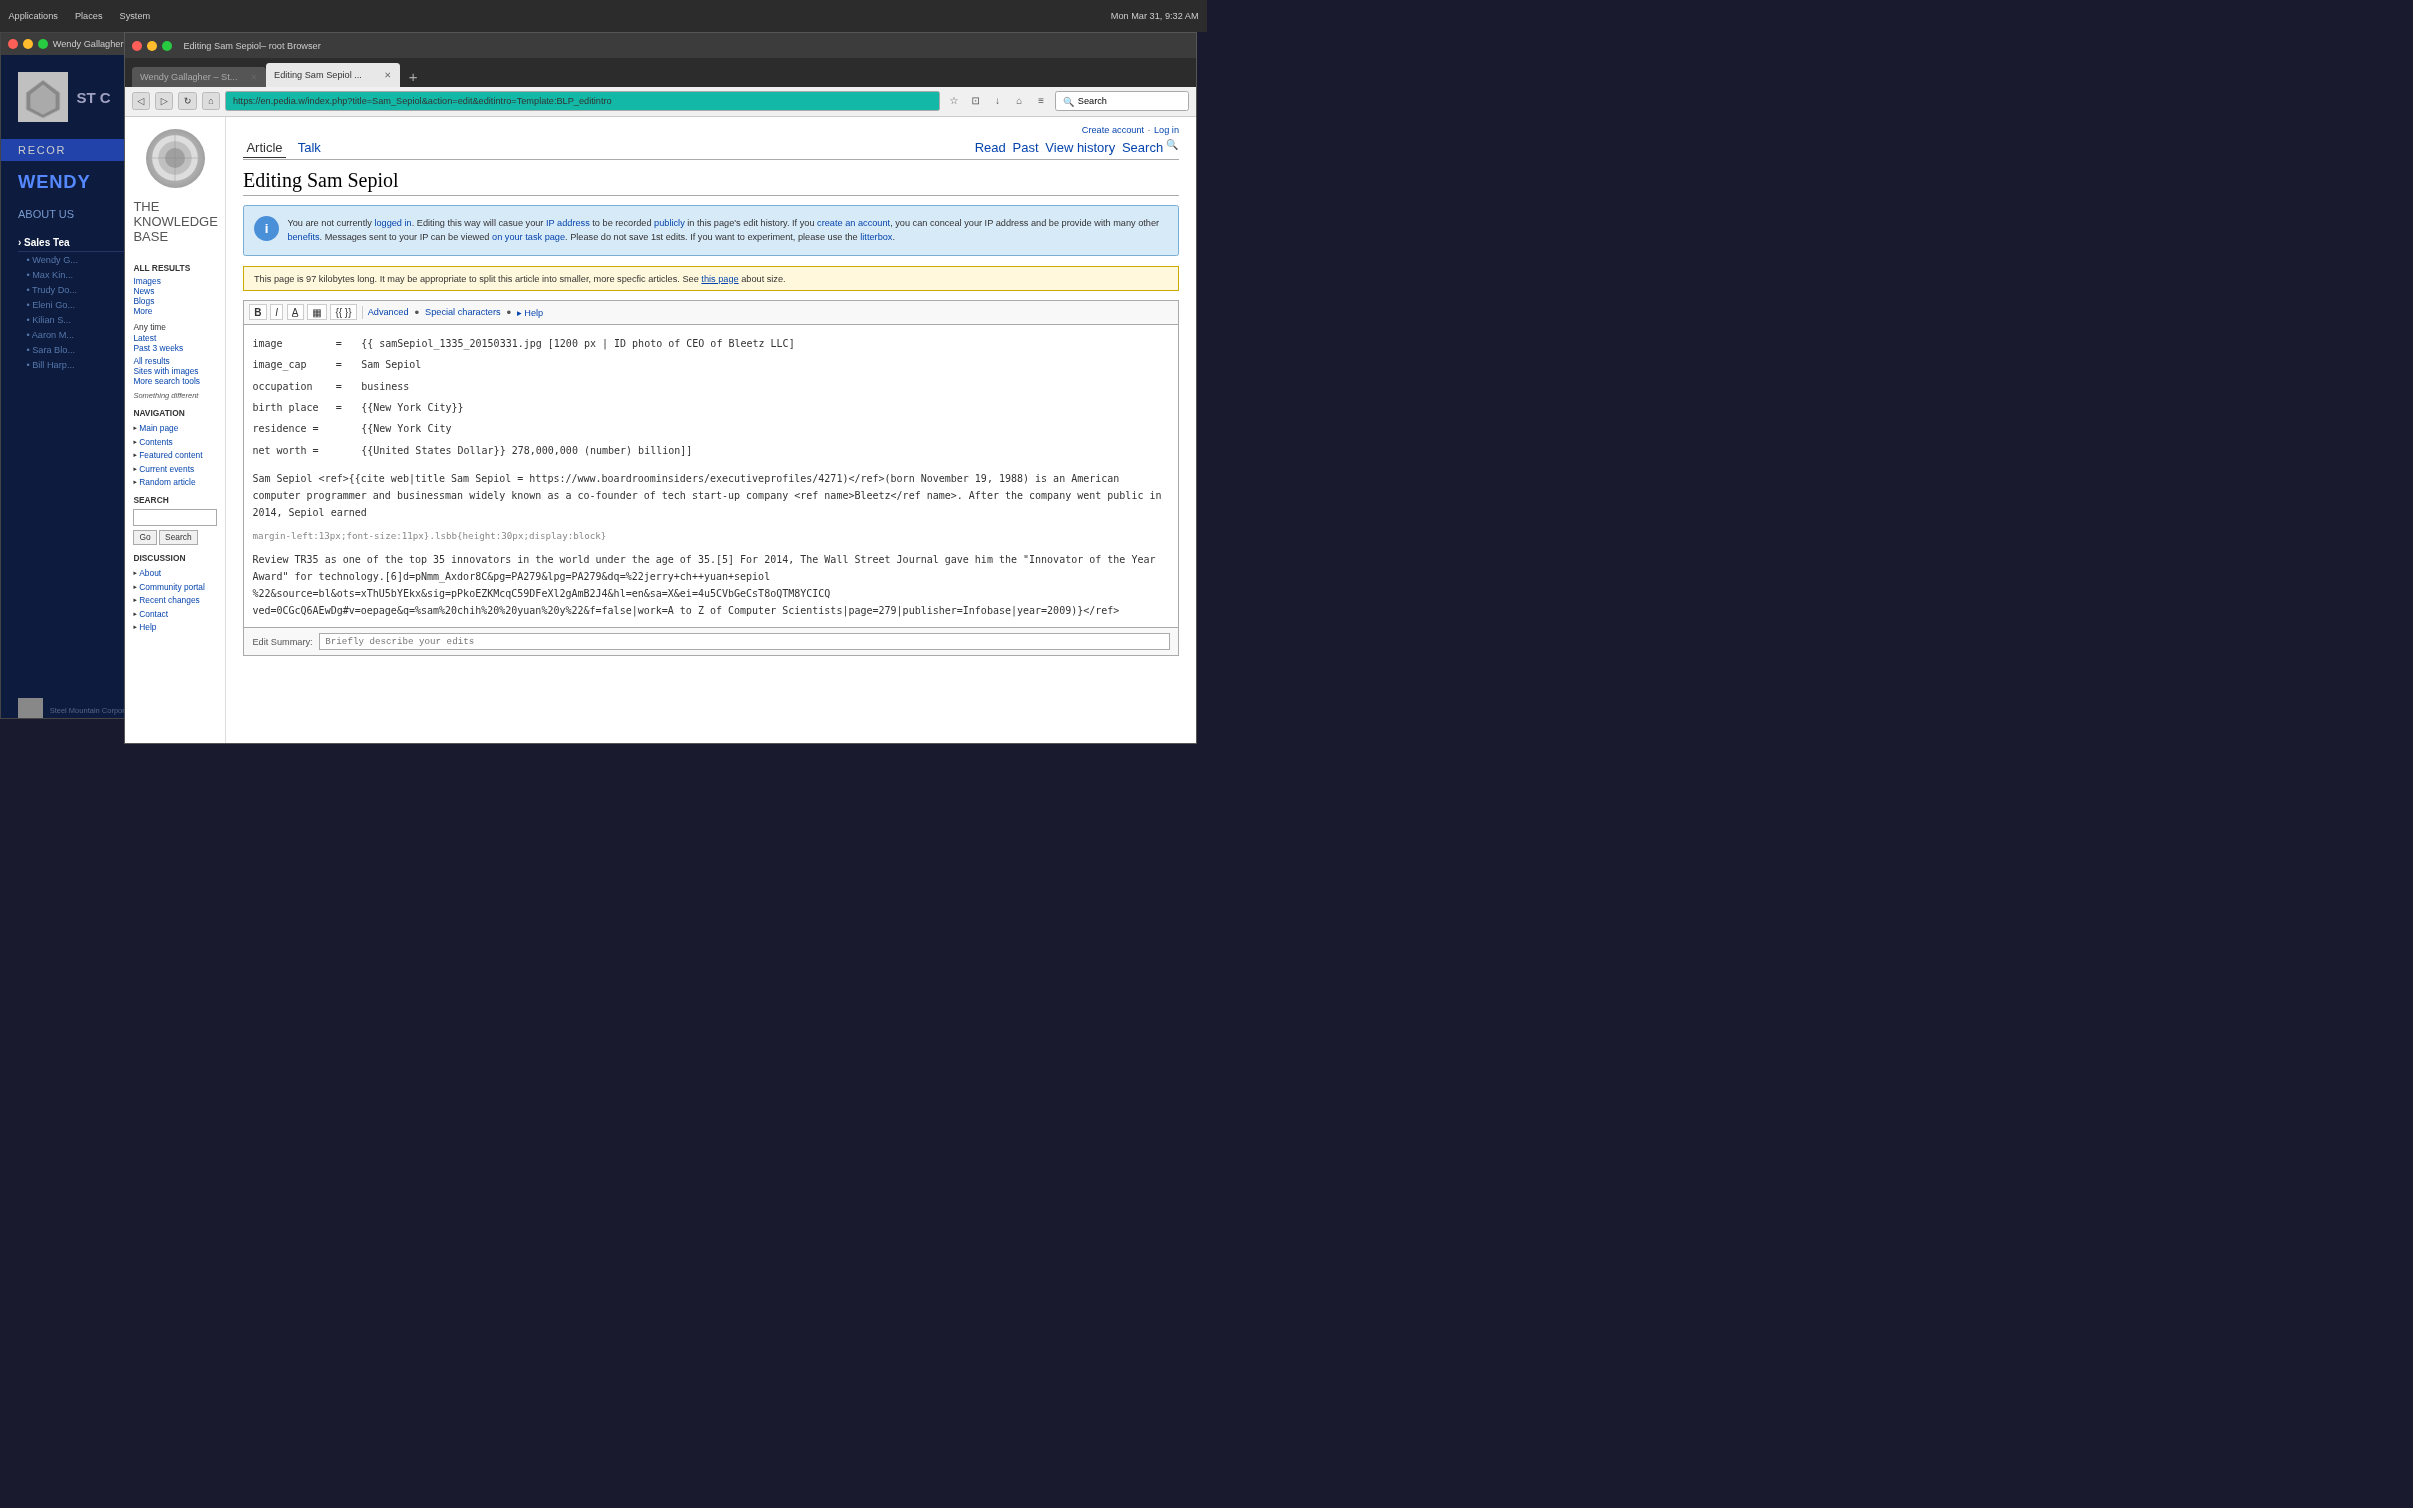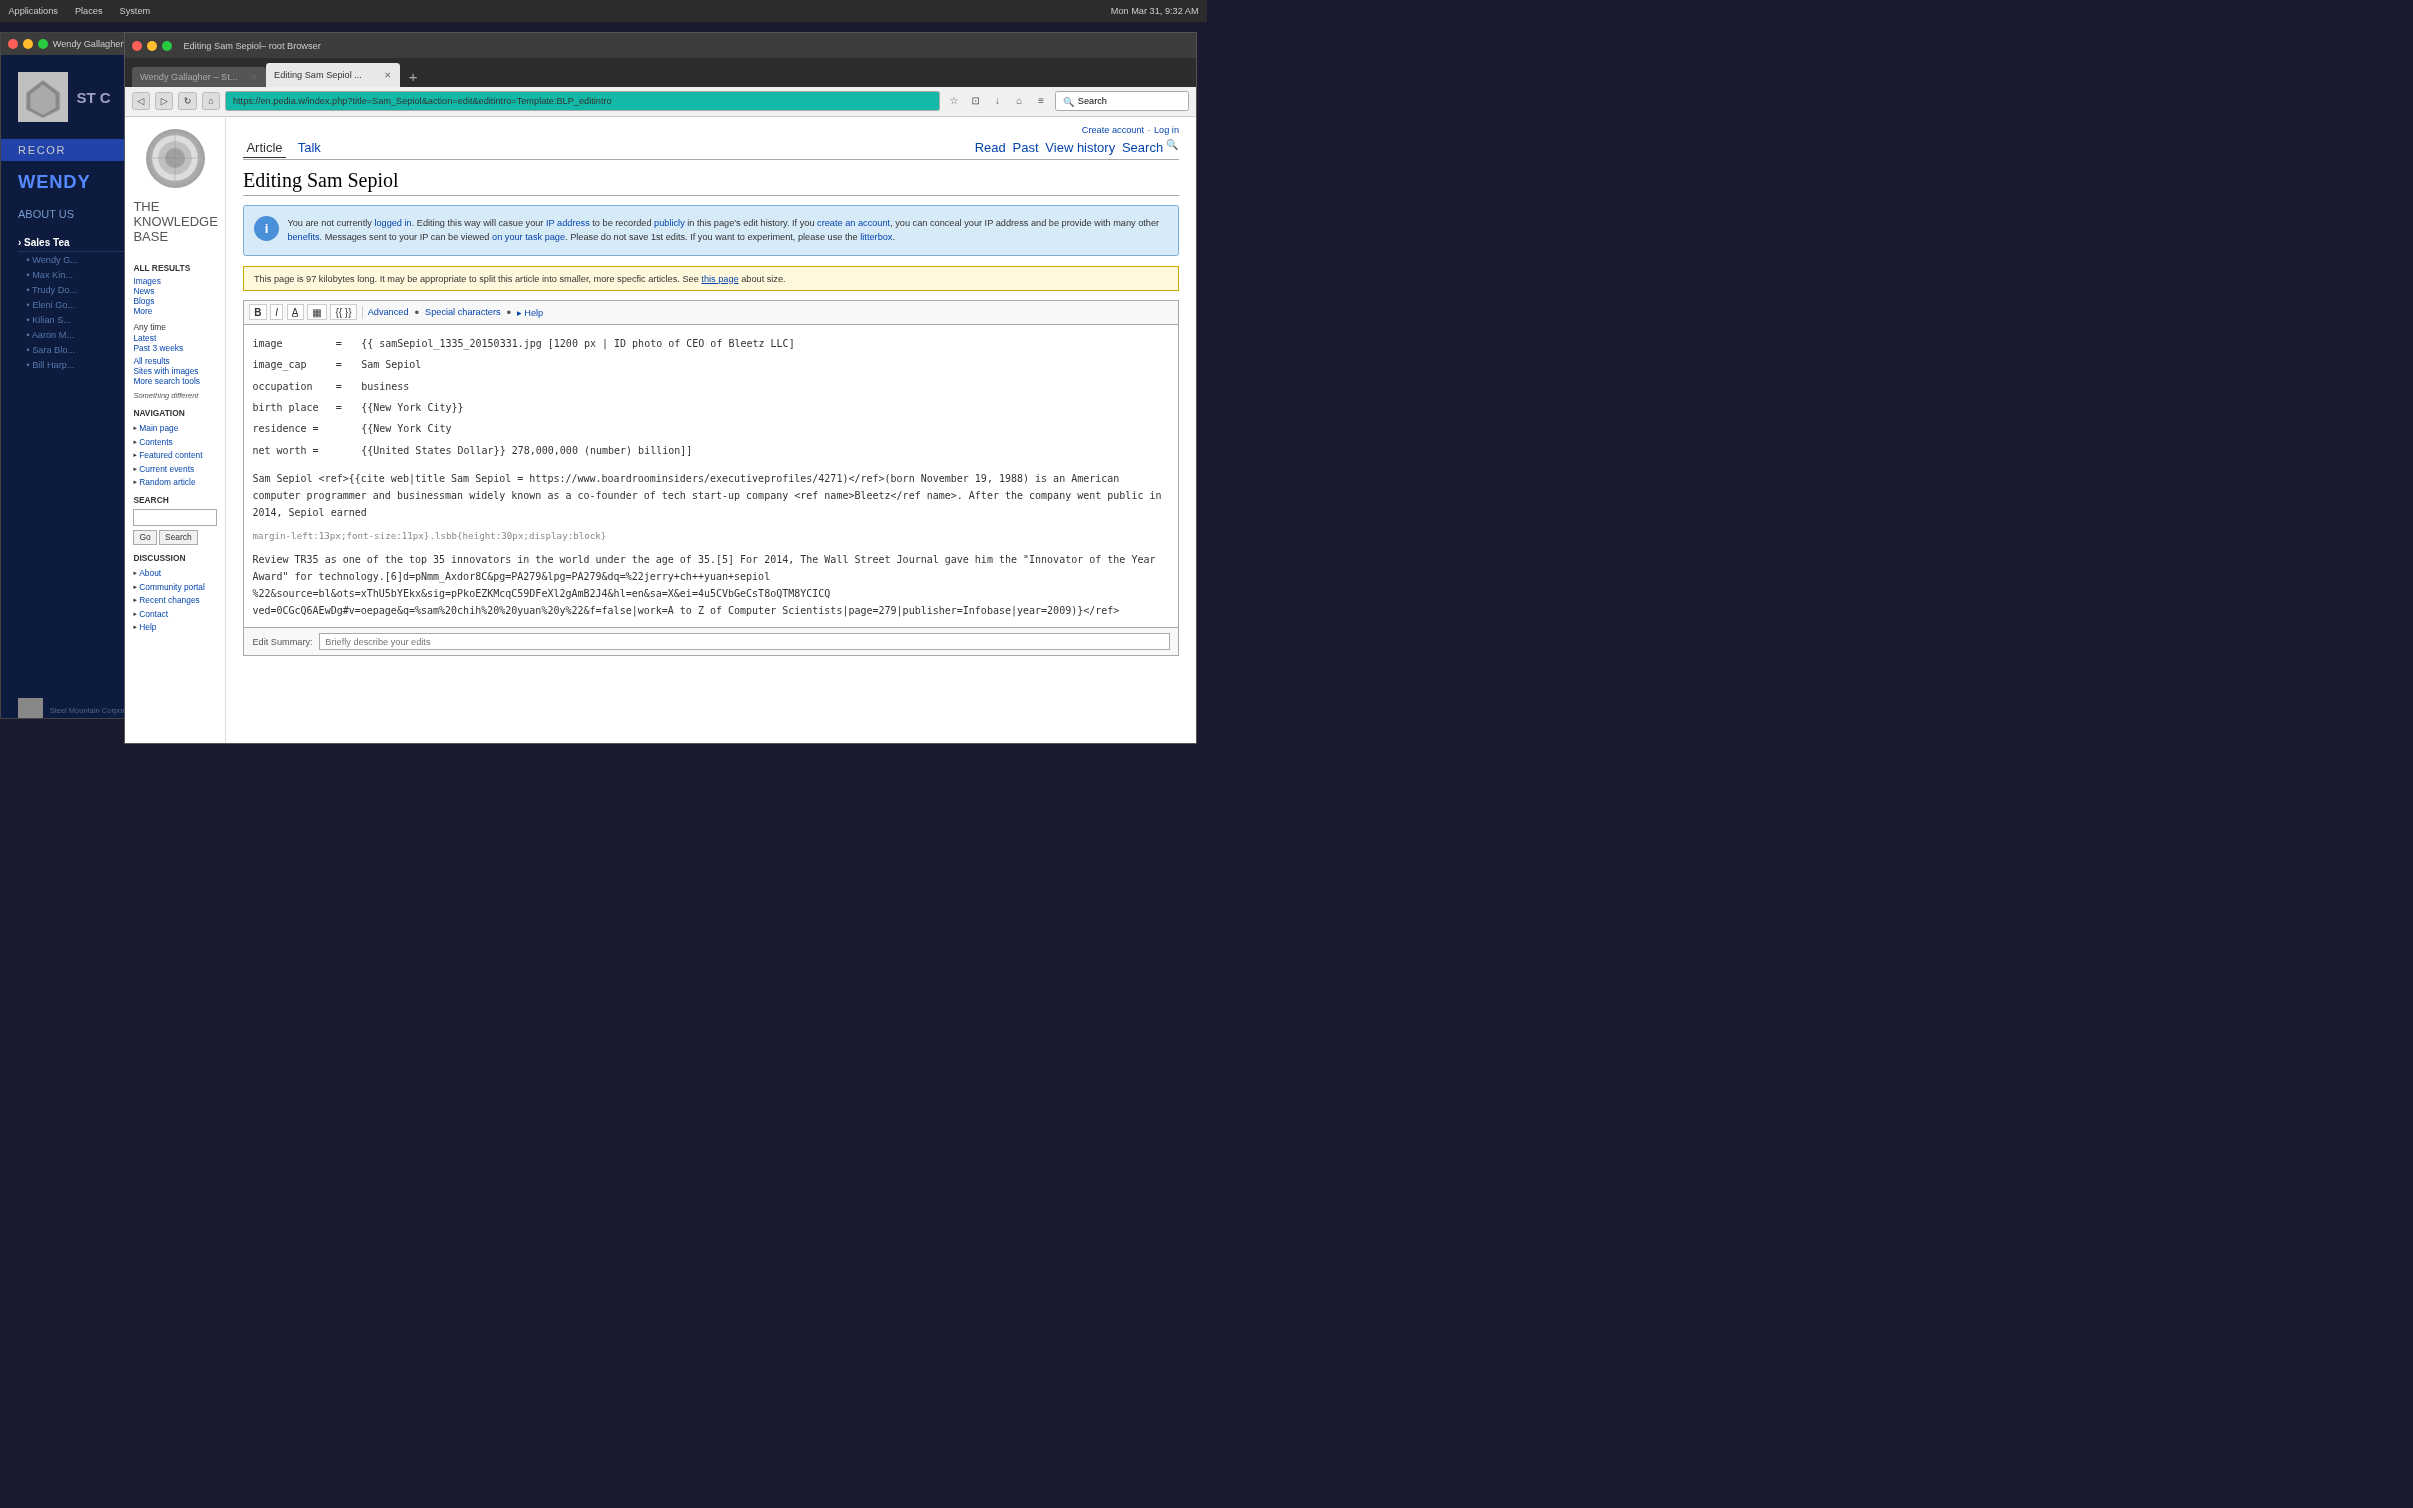--- a/index.html
+++ b/index.html
@@ -9,21 +9,21 @@
       background: #1a1a2e;
       font-family: Arial, sans-serif;
       overflow: hidden;
       position: relative;
     }
 
     
     .taskbar {
       position: absolute;
       top: 0; left: 0; right: 0;
-      height: 22px;
+      height: 32px;
       background: #2c2c2c;
       display: flex;
       align-items: center;
       z-index: 100;
       color: #ccc;
       font-size: 9.2px;
     }
     .taskbar-items {
       display: flex;
       gap: 17px;
@@ -553,20 +553,21 @@
       gap: 6.7px;
       font-size: 9.2px;
       color: #555;
     }
     .edit-summary-input {
       flex: 1;
       height: 17px;
       border: 0.8px solid #aaa;
       padding: 0 5px;
       font-size: 9.2px;
+      font-family: Liberation Mono, monospace;
     }
 
     
     ::-webkit-scrollbar { width: 5px; }
     ::-webkit-scrollbar-track { background: #f0f0f0; }
     ::-webkit-scrollbar-thumb { background: #aaa; border-radius: 2.5px; }
   </style>
 </head>
 <body>
 

